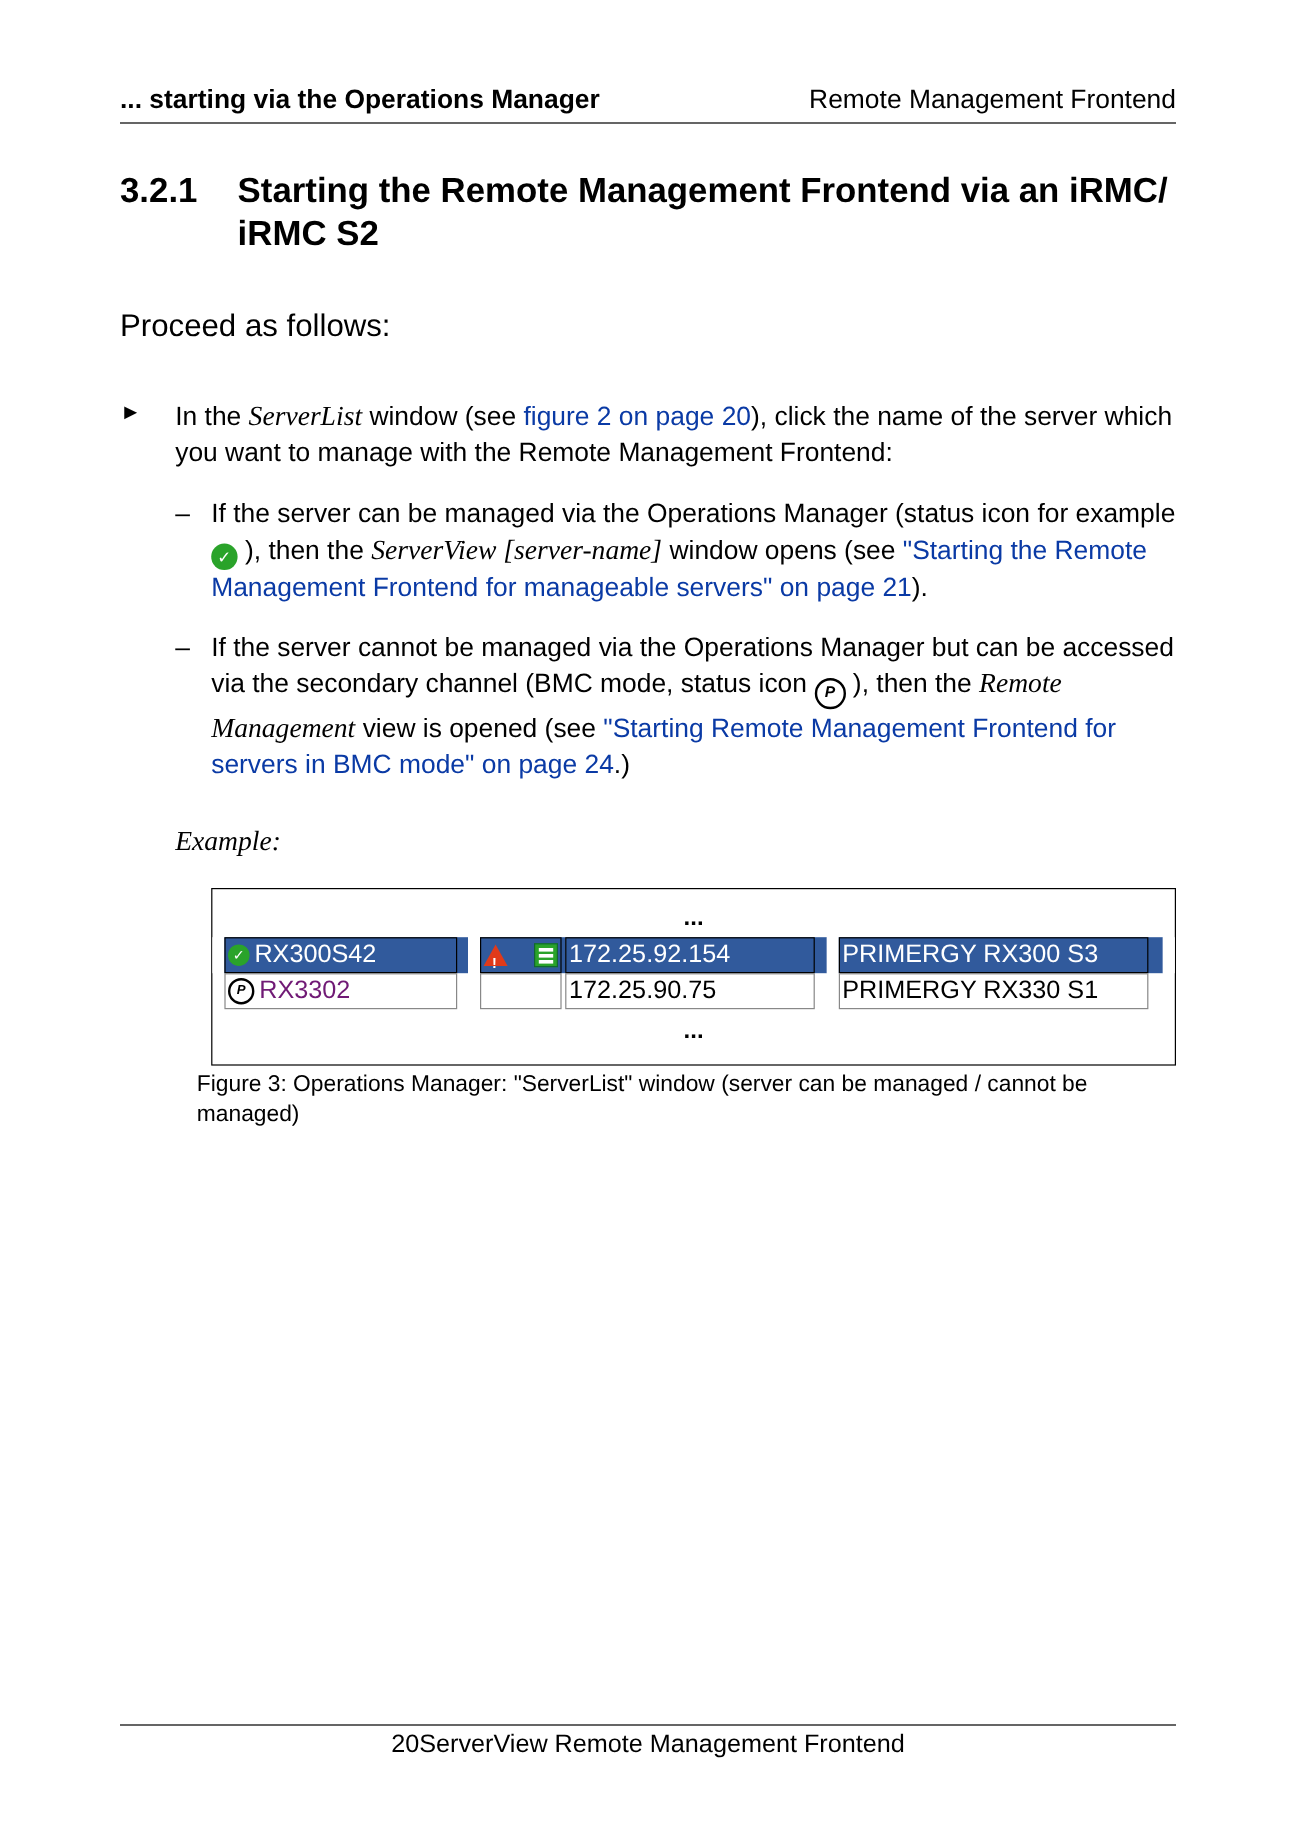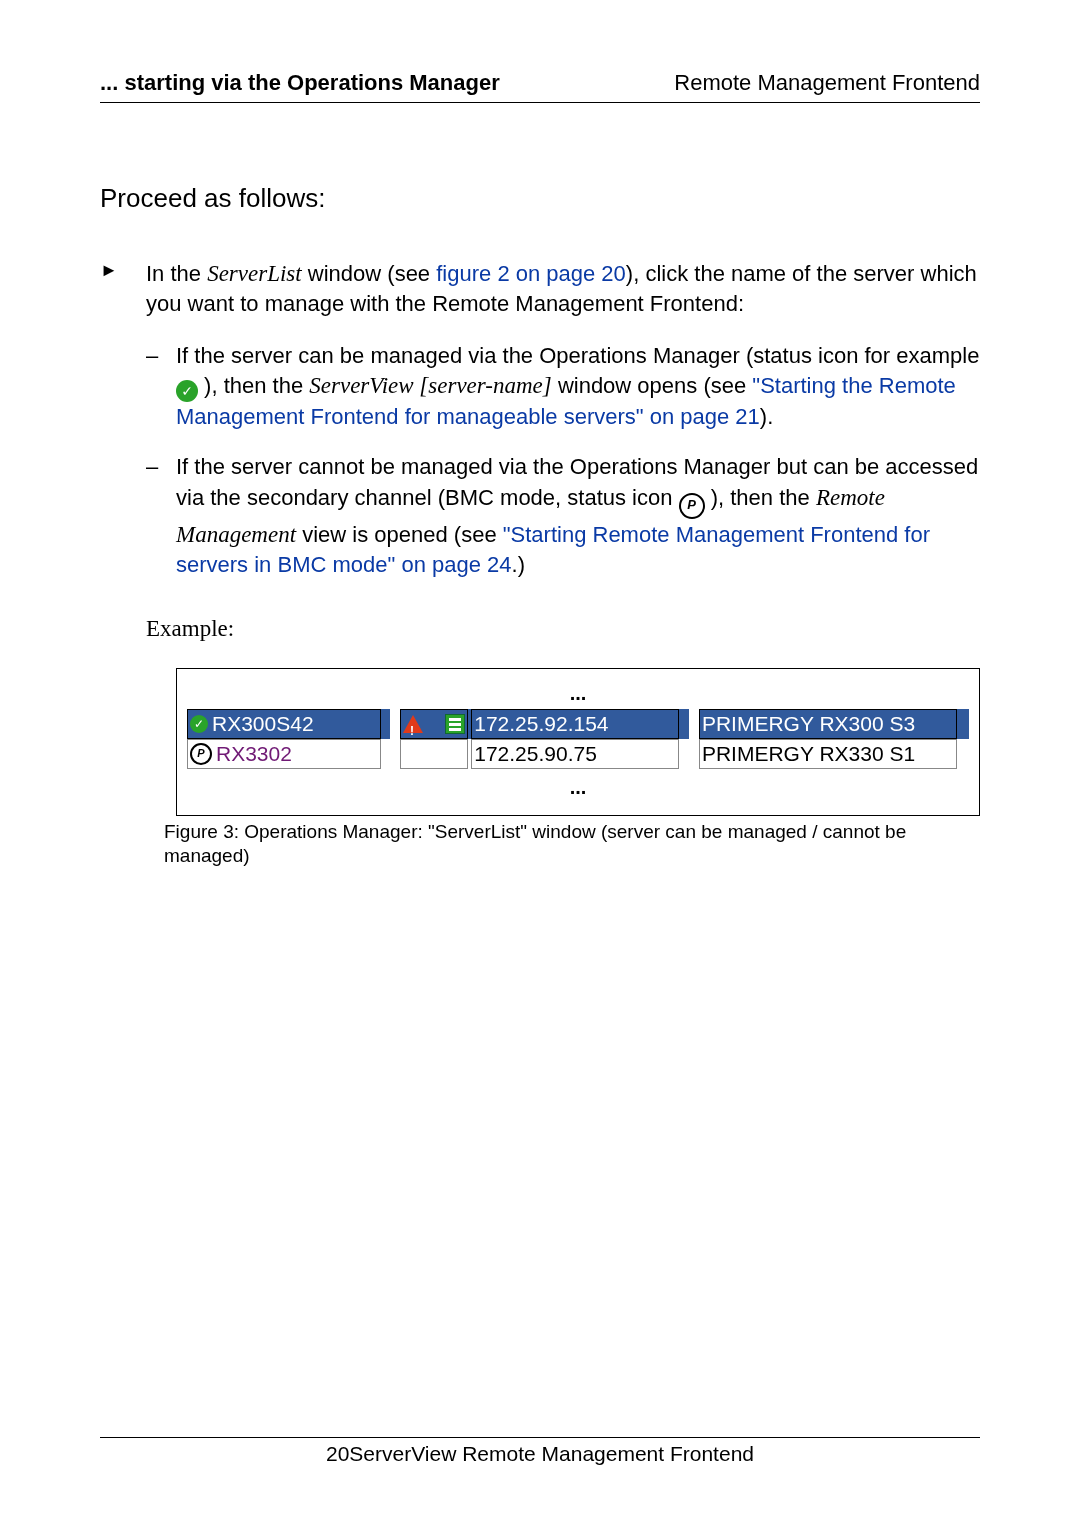--- a/index.html
+++ b/index.html
@@ -102,20 +102,21 @@
     border-radius: 50%;
     border: 2px solid #000;
     font-size: 13px;
     line-height: 20px;
     text-align: center;
     vertical-align: -4px;
     font-weight: bold;
     font-style: italic;
   }
   .example-label {
+    font-style: italic;
     font-family: "Times New Roman", Times, serif;
     font-size: 23px;
     margin: 36px 0 26px 46px;
   }
   .figbox {
     margin-left: 76px;
     border: 1.5px solid #000;
     padding: 14px 0 18px 0;
   }
   .dots {
@@ -194,20 +195,22 @@
 <body>
 
 <div class="page">
 
   <div class="header">
     <span class="header-left">... starting via the Operations Manager</span>
     <span>Remote Management Frontend</span>
   </div>
 
   <div class="section-heading">
+    <div class="section-num">3.2.1</div>
+    <div class="section-title">Starting the Remote Management Frontend via an iRMC/ iRMC S2</div>
   </div>
 
   <div class="intro">Proceed as follows:</div>
 
   <div class="bullet-row">
     <div class="bullet-sym">►</div>
     <div class="bullet-text">
       <span>In the </span><span class="italic">ServerList</span><span> window (see </span><span class="link">figure 2 on page 20</span><span>), click the name of the server which you want to manage with the Remote Management Frontend:</span>
     </div>
   </div>

